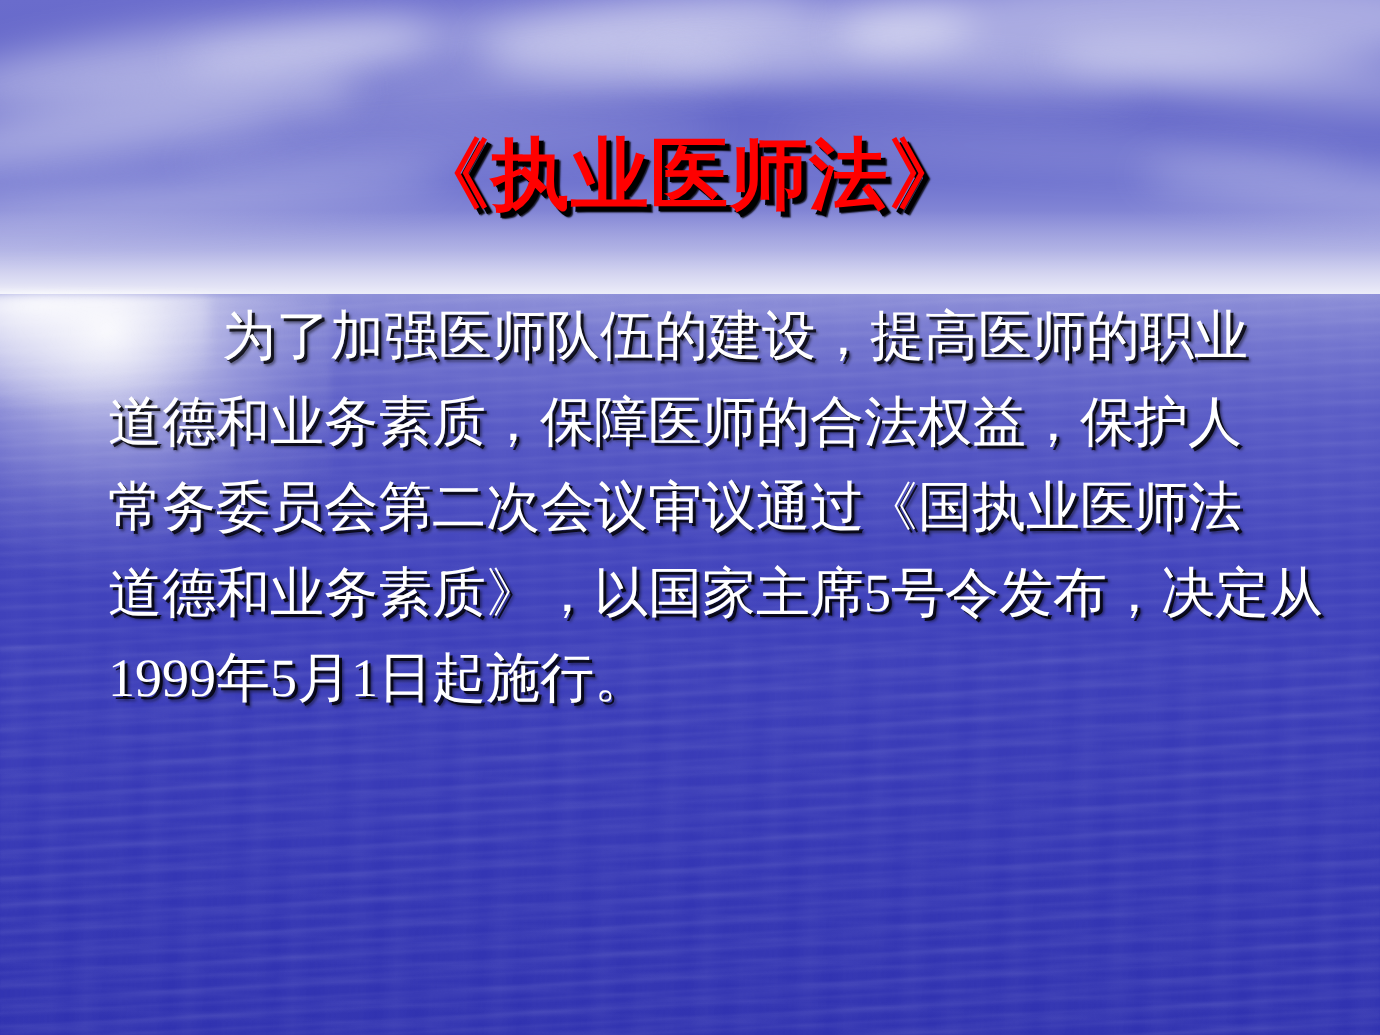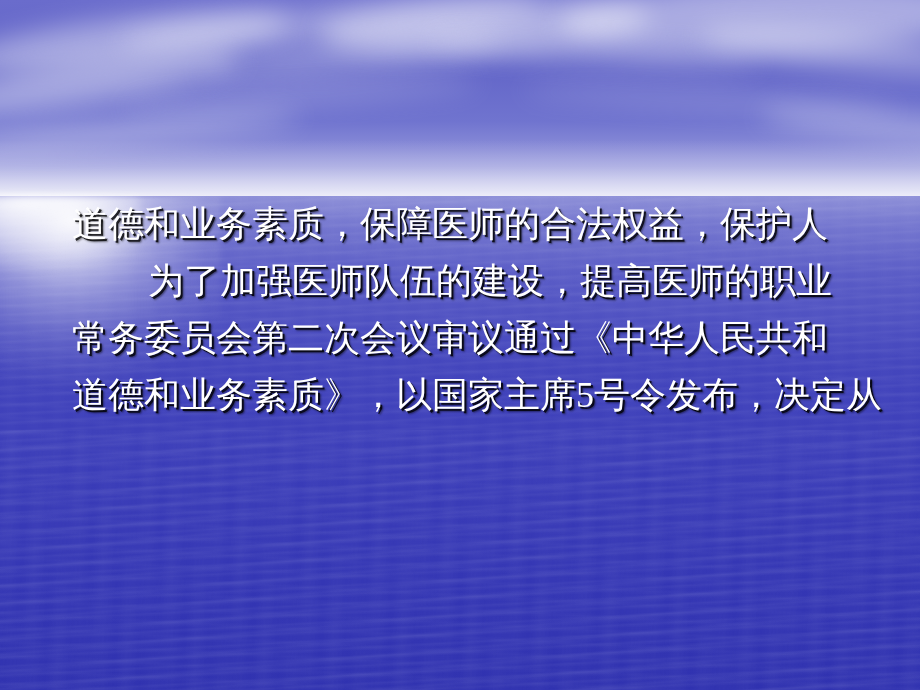--- a/index.html
+++ b/index.html
@@ -213,22 +213,24 @@
   </div>
 
   <div class="sea"></div>
   <div class="ripples"></div>
   <div class="ripples-near"></div>
   <div class="glint"></div>
   <div class="glint2"></div>
 
   <div class="content">
 
+    <div class="title">《执业医师法》</div>
 
     <div class="body-text">
+      <div class="line indent">为了加强医师队伍的建设，提高医师的职业</div>
       <div class="line">道德和业务素质，保障医师的合法权益，保护人</div>
-      <div class="line indent">为了加强医师队伍的建设，提高医师的职业</div>
-      <div class="line">常务委员会第二次会议审议通过《中华人民共和</div>
+      <div class="line">常务委员会第二次会议审议通过《国执业医师法</div>
       <div class="line">道德和业务素质》，以国家主席5号令发布，决定从</div>
+      <div class="line">1999年5月1日起施行。</div>
     </div>
 
   </div>
 </div>
 
 </body></html>

